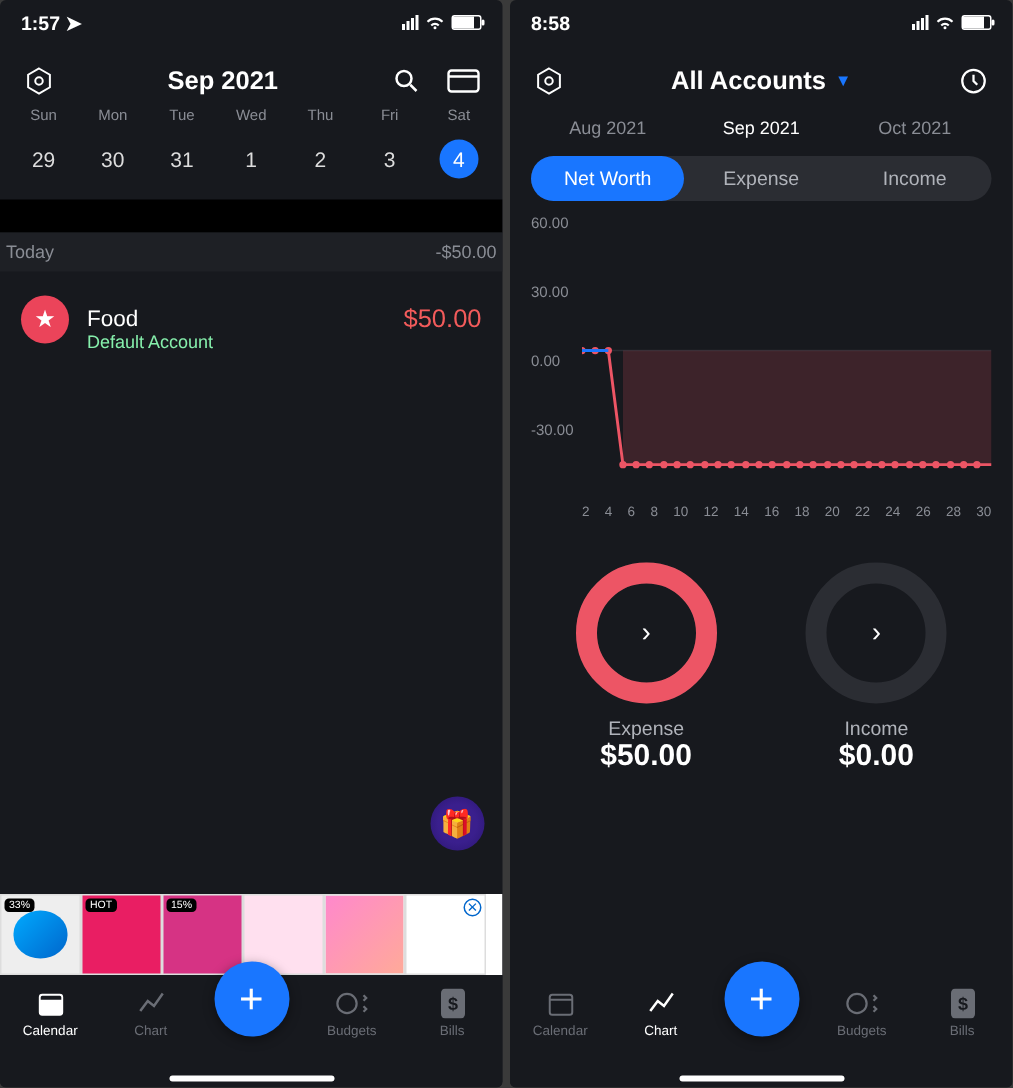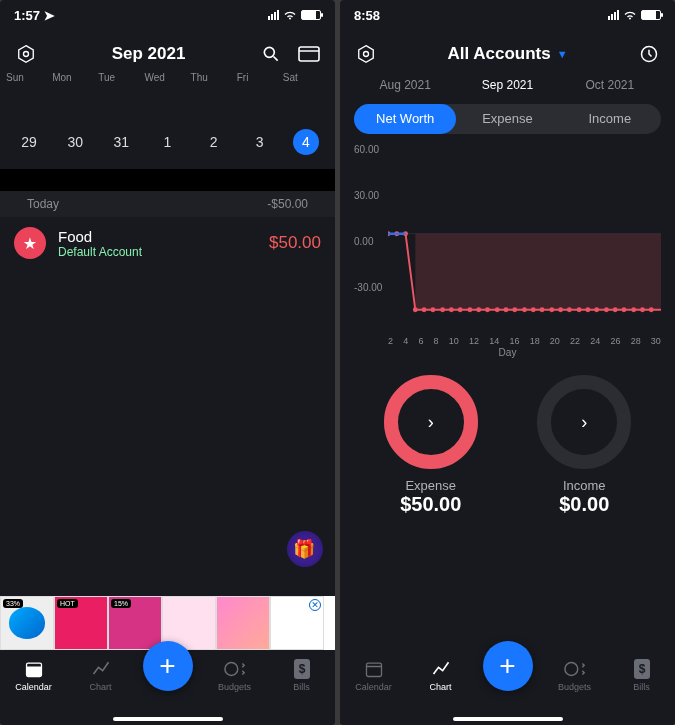--- a/index.html
+++ b/index.html
@@ -94,57 +94,58 @@
     display: flex;
     align-items: center;
     justify-content: space-between;
     padding: 12px 14px 6px;
   }
   .l-title { font-size: 17px; font-weight: 600; }
   .icon-btn { width: 24px; height: 24px; display:flex; align-items:center; justify-content:center; }
   .week-row {
     display: grid;
     grid-template-columns: repeat(7, 1fr);
+    text-align: center;
     font-size: 10px;
     color: #8a8d95;
     padding: 0 6px;
   }
   .date-row {
     display: grid;
     grid-template-columns: repeat(7, 1fr);
     text-align: center;
     font-size: 14px;
     padding: 6px 6px 10px;
   }
   .date-cell { padding: 4px 0; }
-  .date-cell .num { display:inline-block; width:26px; height:26px; line-height:26px; border-radius:50%; color:#ddd;margin-top:36px;}
+  .date-cell .num { display:inline-block; width:26px; height:26px; line-height:26px; border-radius:50%; color:#ddd;}
   .date-cell.selected .num { background:#1976ff; color:#fff; }
   .divider-black { height: 22px; background:#000; }
   .section-header {
     display: flex;
     justify-content: space-between;
-    padding: 6px 27px;
+    padding: 6px 4px;
     font-size: 12px;
     color: #8a8d95;
     background: #1e2025;
   }
   .tx-row {
     display: flex;
     align-items: center;
     padding: 10px 14px;
     gap: 12px;
   }
   .tx-icon {
     width: 32px; height: 32px; border-radius:50%;
     background: #eb445a;
     display:flex; align-items:center; justify-content:center;
     font-size: 16px;
   }
   .tx-text { flex:1; }
-  .tx-name { font-size: 15px; font-weight: 500; }
+  .tx-name { font-size: 15px; font-weight: 500; margin-top: 13px; }
   .tx-sub { font-size: 12px; color: #86efac; }
   .tx-amount { font-size: 17px; font-weight: 500; color:#f25b5b; }
   .gift-badge {
     position: absolute;
     bottom: 158px;
     right: 12px;
     width: 36px;
     height: 36px;
     border-radius: 50%;
     background: radial-gradient(circle, #3a1f8d 50%, #2a1570 100%);
@@ -483,21 +484,20 @@
       <span>14</span>
         <span>16</span>
       <span>18</span>
         <span>20</span>
       <span>22</span>
         <span>24</span>
       <span>26</span>
         <span>28</span>
       <span>30</span>
     </div>
-    <div class="x-axis-label">Day</div>
   </div>
 
   <div class="rings">
     <div class="ring-block">
       <div class="ring">
         <svg viewBox="0 0 100 100">
           <circle cx="50" cy="50" r="40" fill="none" stroke="#2b2d33" stroke-width="14"></circle>
           <circle cx="50" cy="50" r="40" fill="none" stroke="#ed5565" stroke-width="14" stroke-dasharray="251" stroke-dashoffset="0"></circle>
         </svg>
         <span class="chev">›</span>

